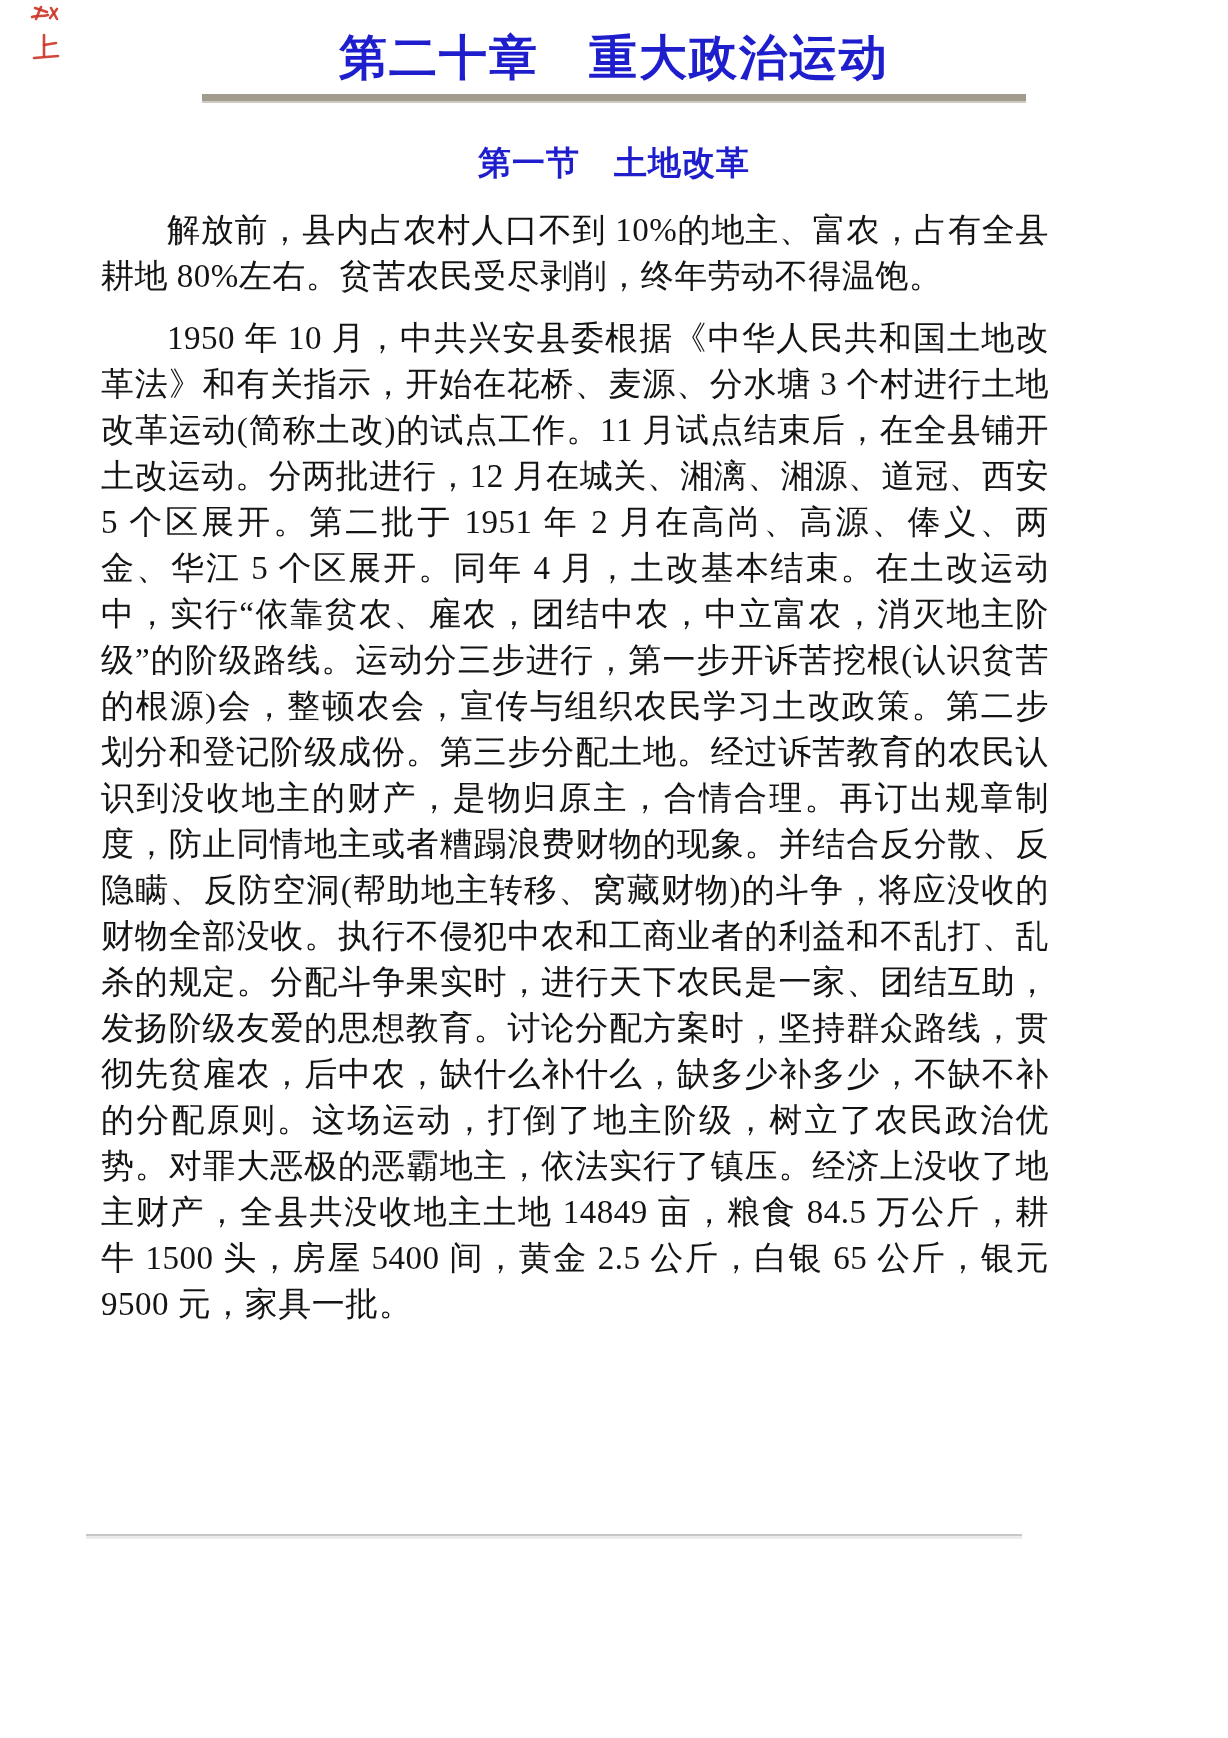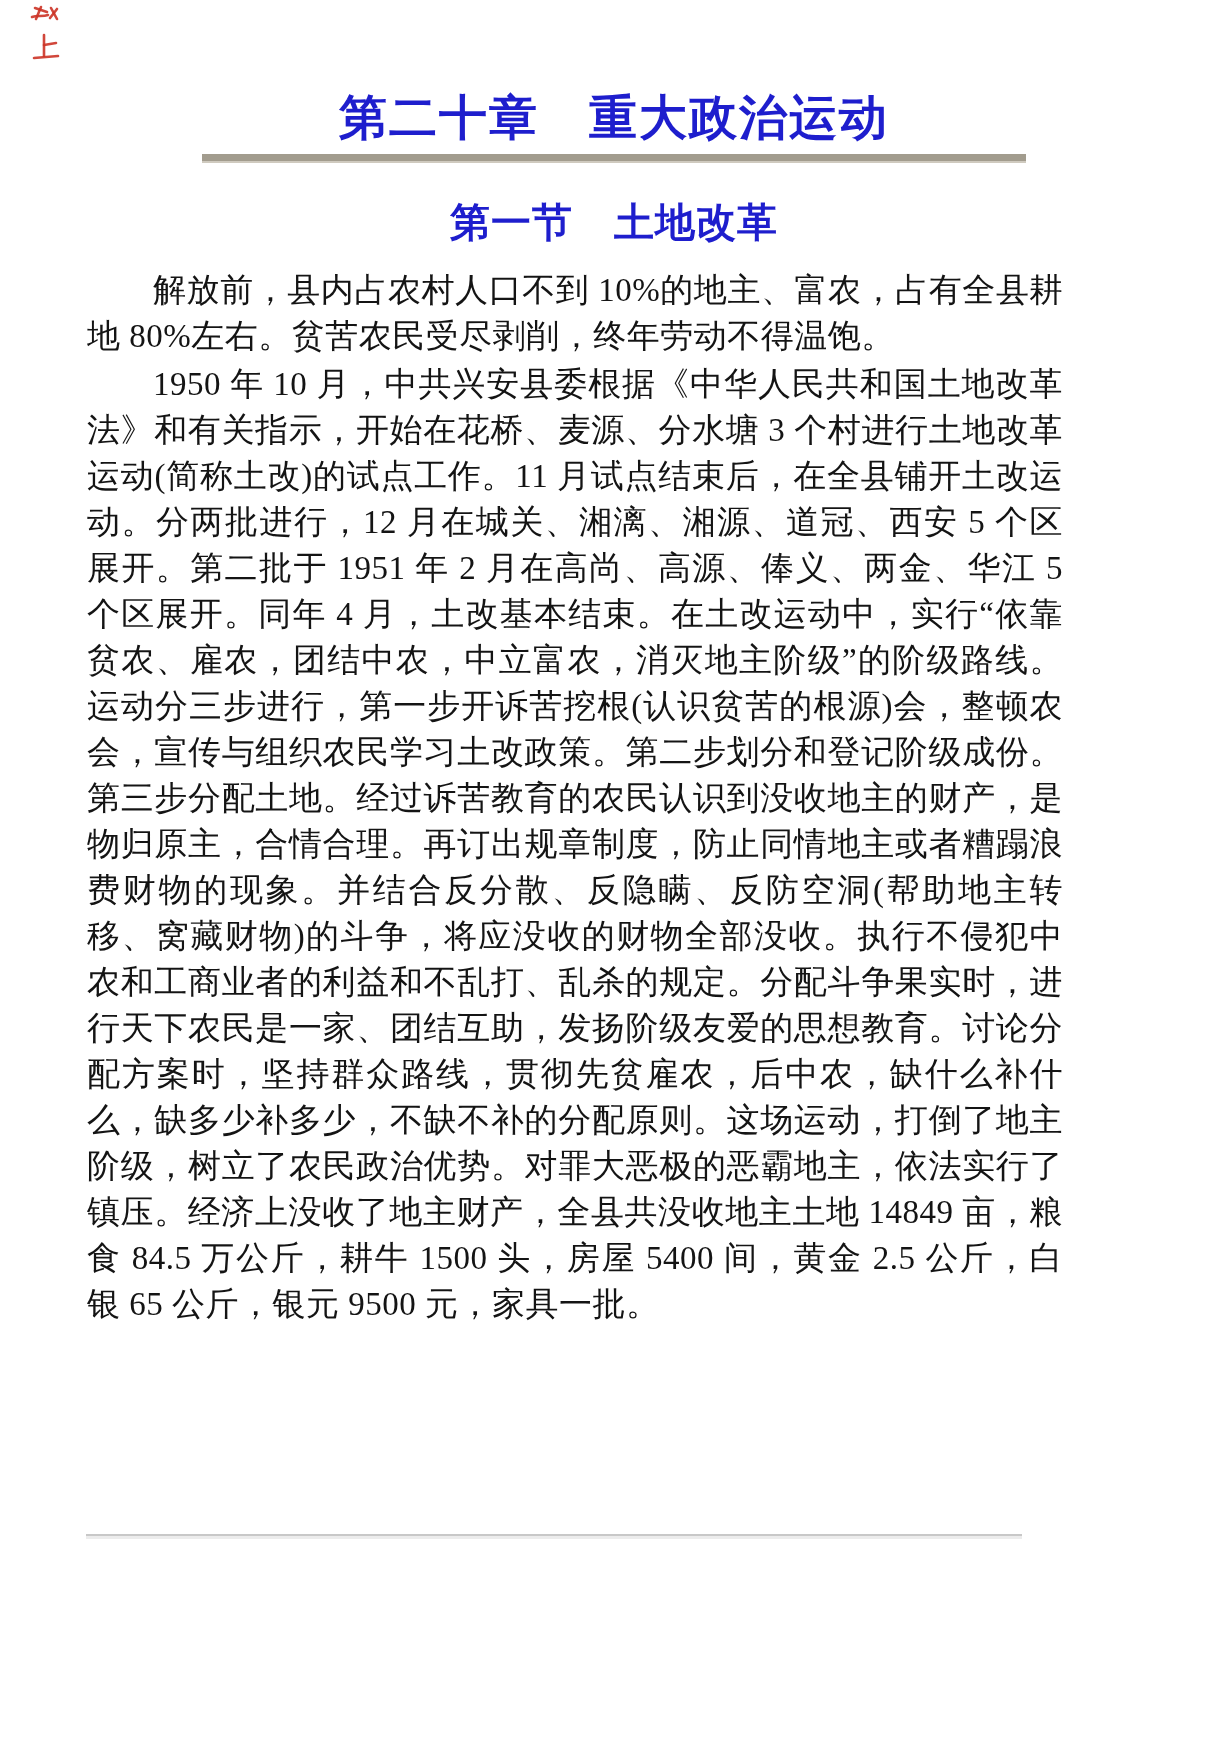--- a/index.html
+++ b/index.html
@@ -27,57 +27,57 @@
   .corner-mark path {
     fill: none;
     stroke: var(--mark-color, #cc3326);
     stroke-width: 2.6;
     stroke-linecap: round;
     stroke-linejoin: round;
     opacity: 0.9;
   }
   .chapter-title {
     margin: 0;
-    padding-top: 88px;
+    padding-top: 28px;
     text-align: center;
     font-size: 48px;
     line-height: 60px;
     font-weight: bold;
     color: var(--title-color, #1e1ecd);
     letter-spacing: 2px;
   }
   .top-rule {
     margin: 6px auto 0 auto;
     width: 824px;
     height: 7px;
     background: var(--top-rule-color, #a29c8e);
     border-bottom: 2px solid #cfcabf;
   }
   .section-title {
     margin: 34px 0 0 0;
     text-align: center;
-    font-size: 40px;
+    font-size: 33px;
     line-height: 52px;
     font-weight: bold;
     color: var(--title-color, #1e1ecd);
     letter-spacing: 1px;
   }
   .body-text {
     margin-top: 18px;
     margin-left: 85px;
     width: 980px;
     color: var(--text-color, #141414);
     font-size: 33px;
     line-height: 46px;
     text-align: justify;
     text-justify: inter-character;
     letter-spacing: 0.5px;
   }
   .body-text p {
-    margin: 2px;
+    margin: 16px;
     text-indent: 2em;
   }
   .bottom-rule {
     position: absolute;
     left: 86px;
     top: 1534px;
     width: 936px;
     height: 2px;
     background: var(--bottom-rule-color, #c8c8c8);
     border-bottom: 3px solid #ececec;

